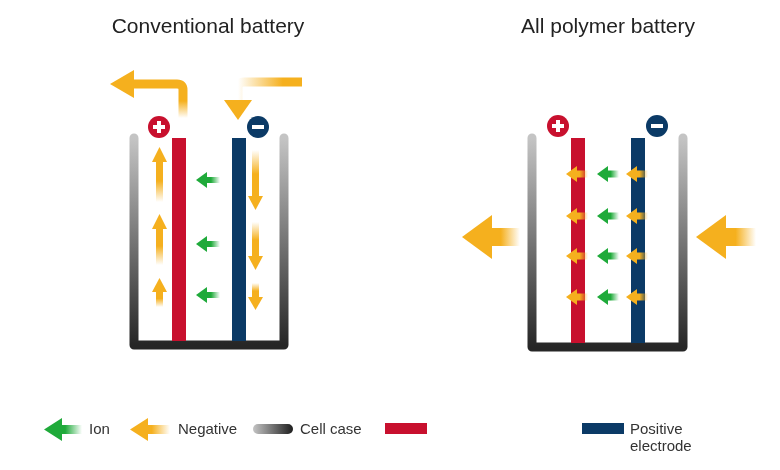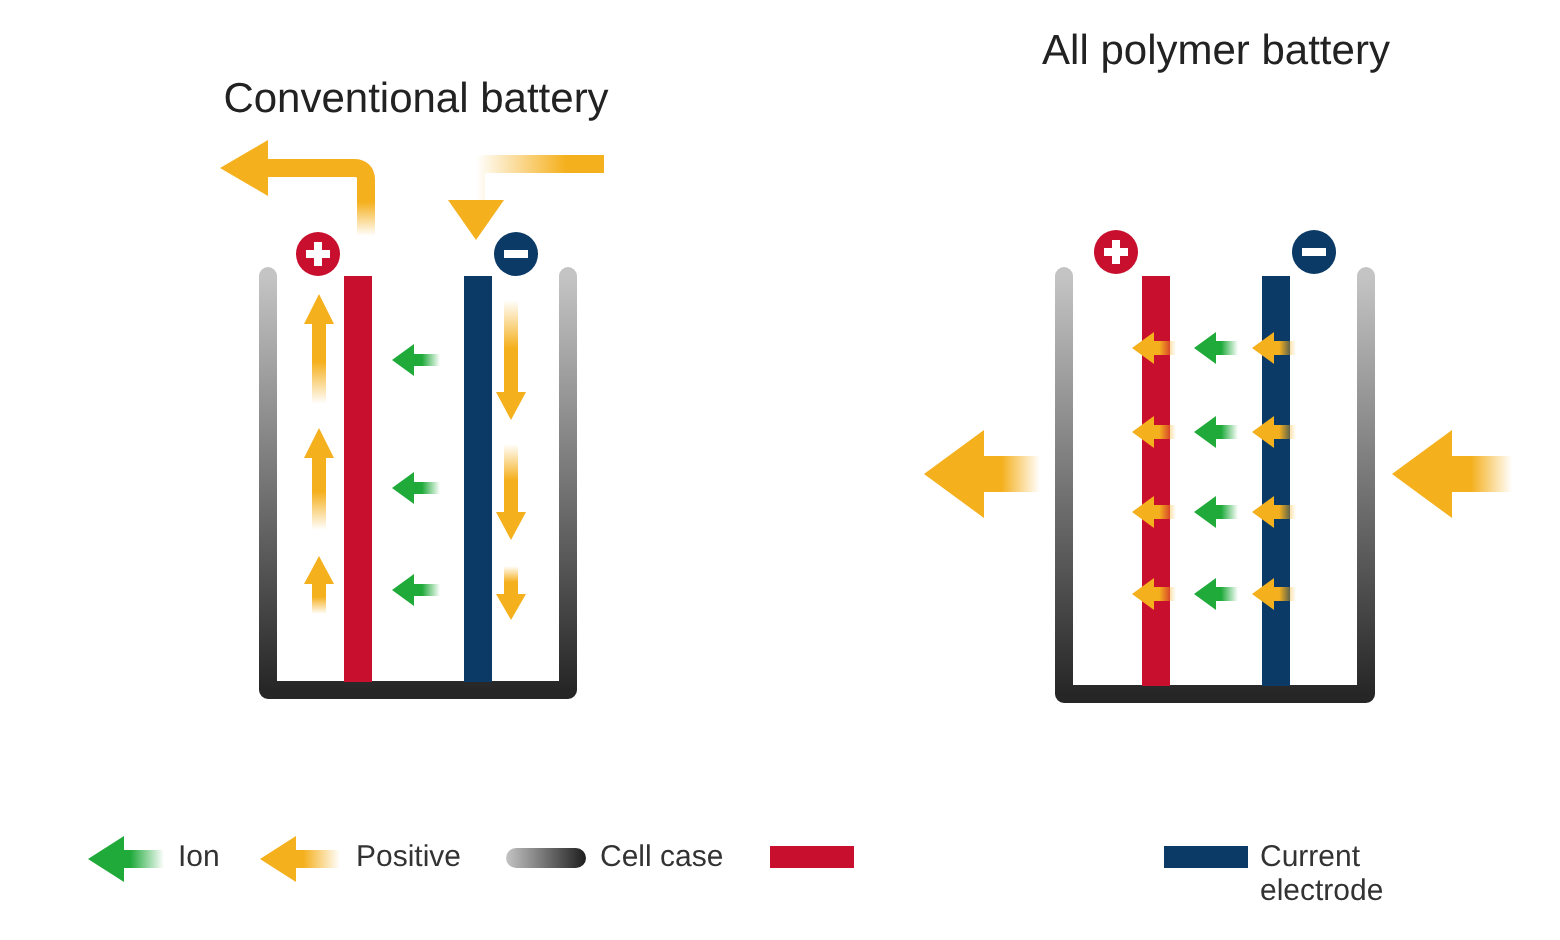--- a/index.html
+++ b/index.html
@@ -1,18 +1,18 @@
 <!DOCTYPE html>
 <html><head>
 <meta charset="utf-8">
 <style>
   html,body{margin:0;padding:0;background:#fff;}
   body{width:780px;height:470px;position:relative;overflow:hidden;font-family:"Liberation Sans",sans-serif;}
   .title{position:absolute;top:14px;font-size:21px;color:#222;text-align:center;width:300px;}
-  #t1{left:58px;margin-top:24px;}
+  #t1{left:58px;}
   #t2{left:458px;}
   svg.diag{position:absolute;left:0;top:0;}
   .legend{position:absolute;top:414px;left:0;width:652px;height:30px;}
   .lg-label{position:absolute;top:6px;font-size:15px;color:#333;}
 </style>
 </head>
 <body>
 
 <div class="title" id="t1">Conventional battery</div>
 <div class="title" id="t2">All polymer battery</div>
@@ -201,16 +201,16 @@
           <stop offset="0.3" stop-color="#f5b01e"></stop>
           <stop offset="1" stop-color="#f5b01e" stop-opacity="0"></stop>
         </linearGradient>
       <linearGradient id="lgCase" x1="0" y1="0" x2="1" y2="0">
           <stop offset="0" stop-color="#c4c4c4"></stop>
           <stop offset="1" stop-color="#1e1e1e"></stop>
         </linearGradient>
     </defs>
   </svg>
   <span class="lg-label" style="left:89px">Ion</span>
-  <span class="lg-label" style="left:178px">Positive</span>
+  <span class="lg-label" style="left:178px">Negative</span>
   <span class="lg-label" style="left:300px">Cell case</span>
-  <span class="lg-label" style="left:630px">Current electrode</span>
+  <span class="lg-label" style="left:630px">Positive electrode</span>
 </div>
 
 </body></html>

